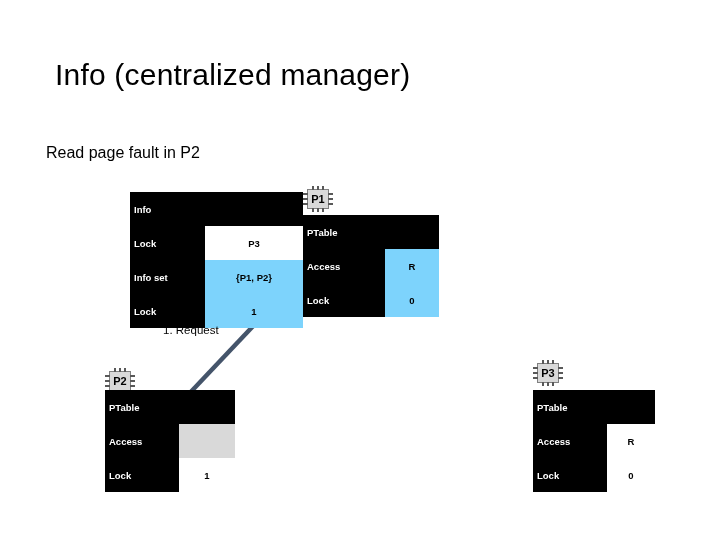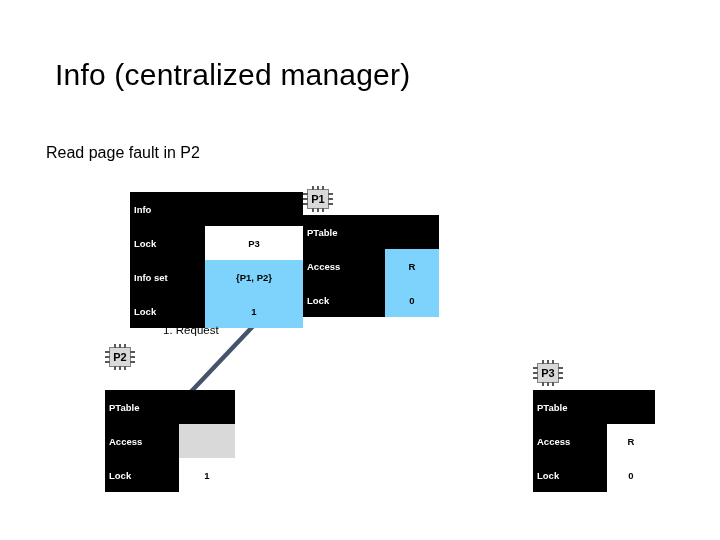--- a/index.html
+++ b/index.html
@@ -138,21 +138,21 @@
   .chip .pins {
     position: absolute;
     background: #595959;
   }
   .chip .pin-l { left: 0px; width: 5px; height: 2px; }
   .chip .pin-r { right: 0px; width: 5px; height: 2px; }
   .chip .pin-t { top: 0px; width: 2px; height: 4px; }
   .chip .pin-b { bottom: 0px; width: 2px; height: 4px; }
 
   #chip-p1 { left: 303px; top: 186px; }
-  #chip-p2 { left: 105px; top: 344px; }
+  #chip-p2 { left: 105px; top: 368px; }
   #chip-p3 { left: 533px; top: 360px; }
 
   .arrow-label {
     position: absolute;
     font-size: 11.5px;
     color: #000000;
     white-space: nowrap;
   }
   #request-label { left: 163px; top: 324px; }
 

